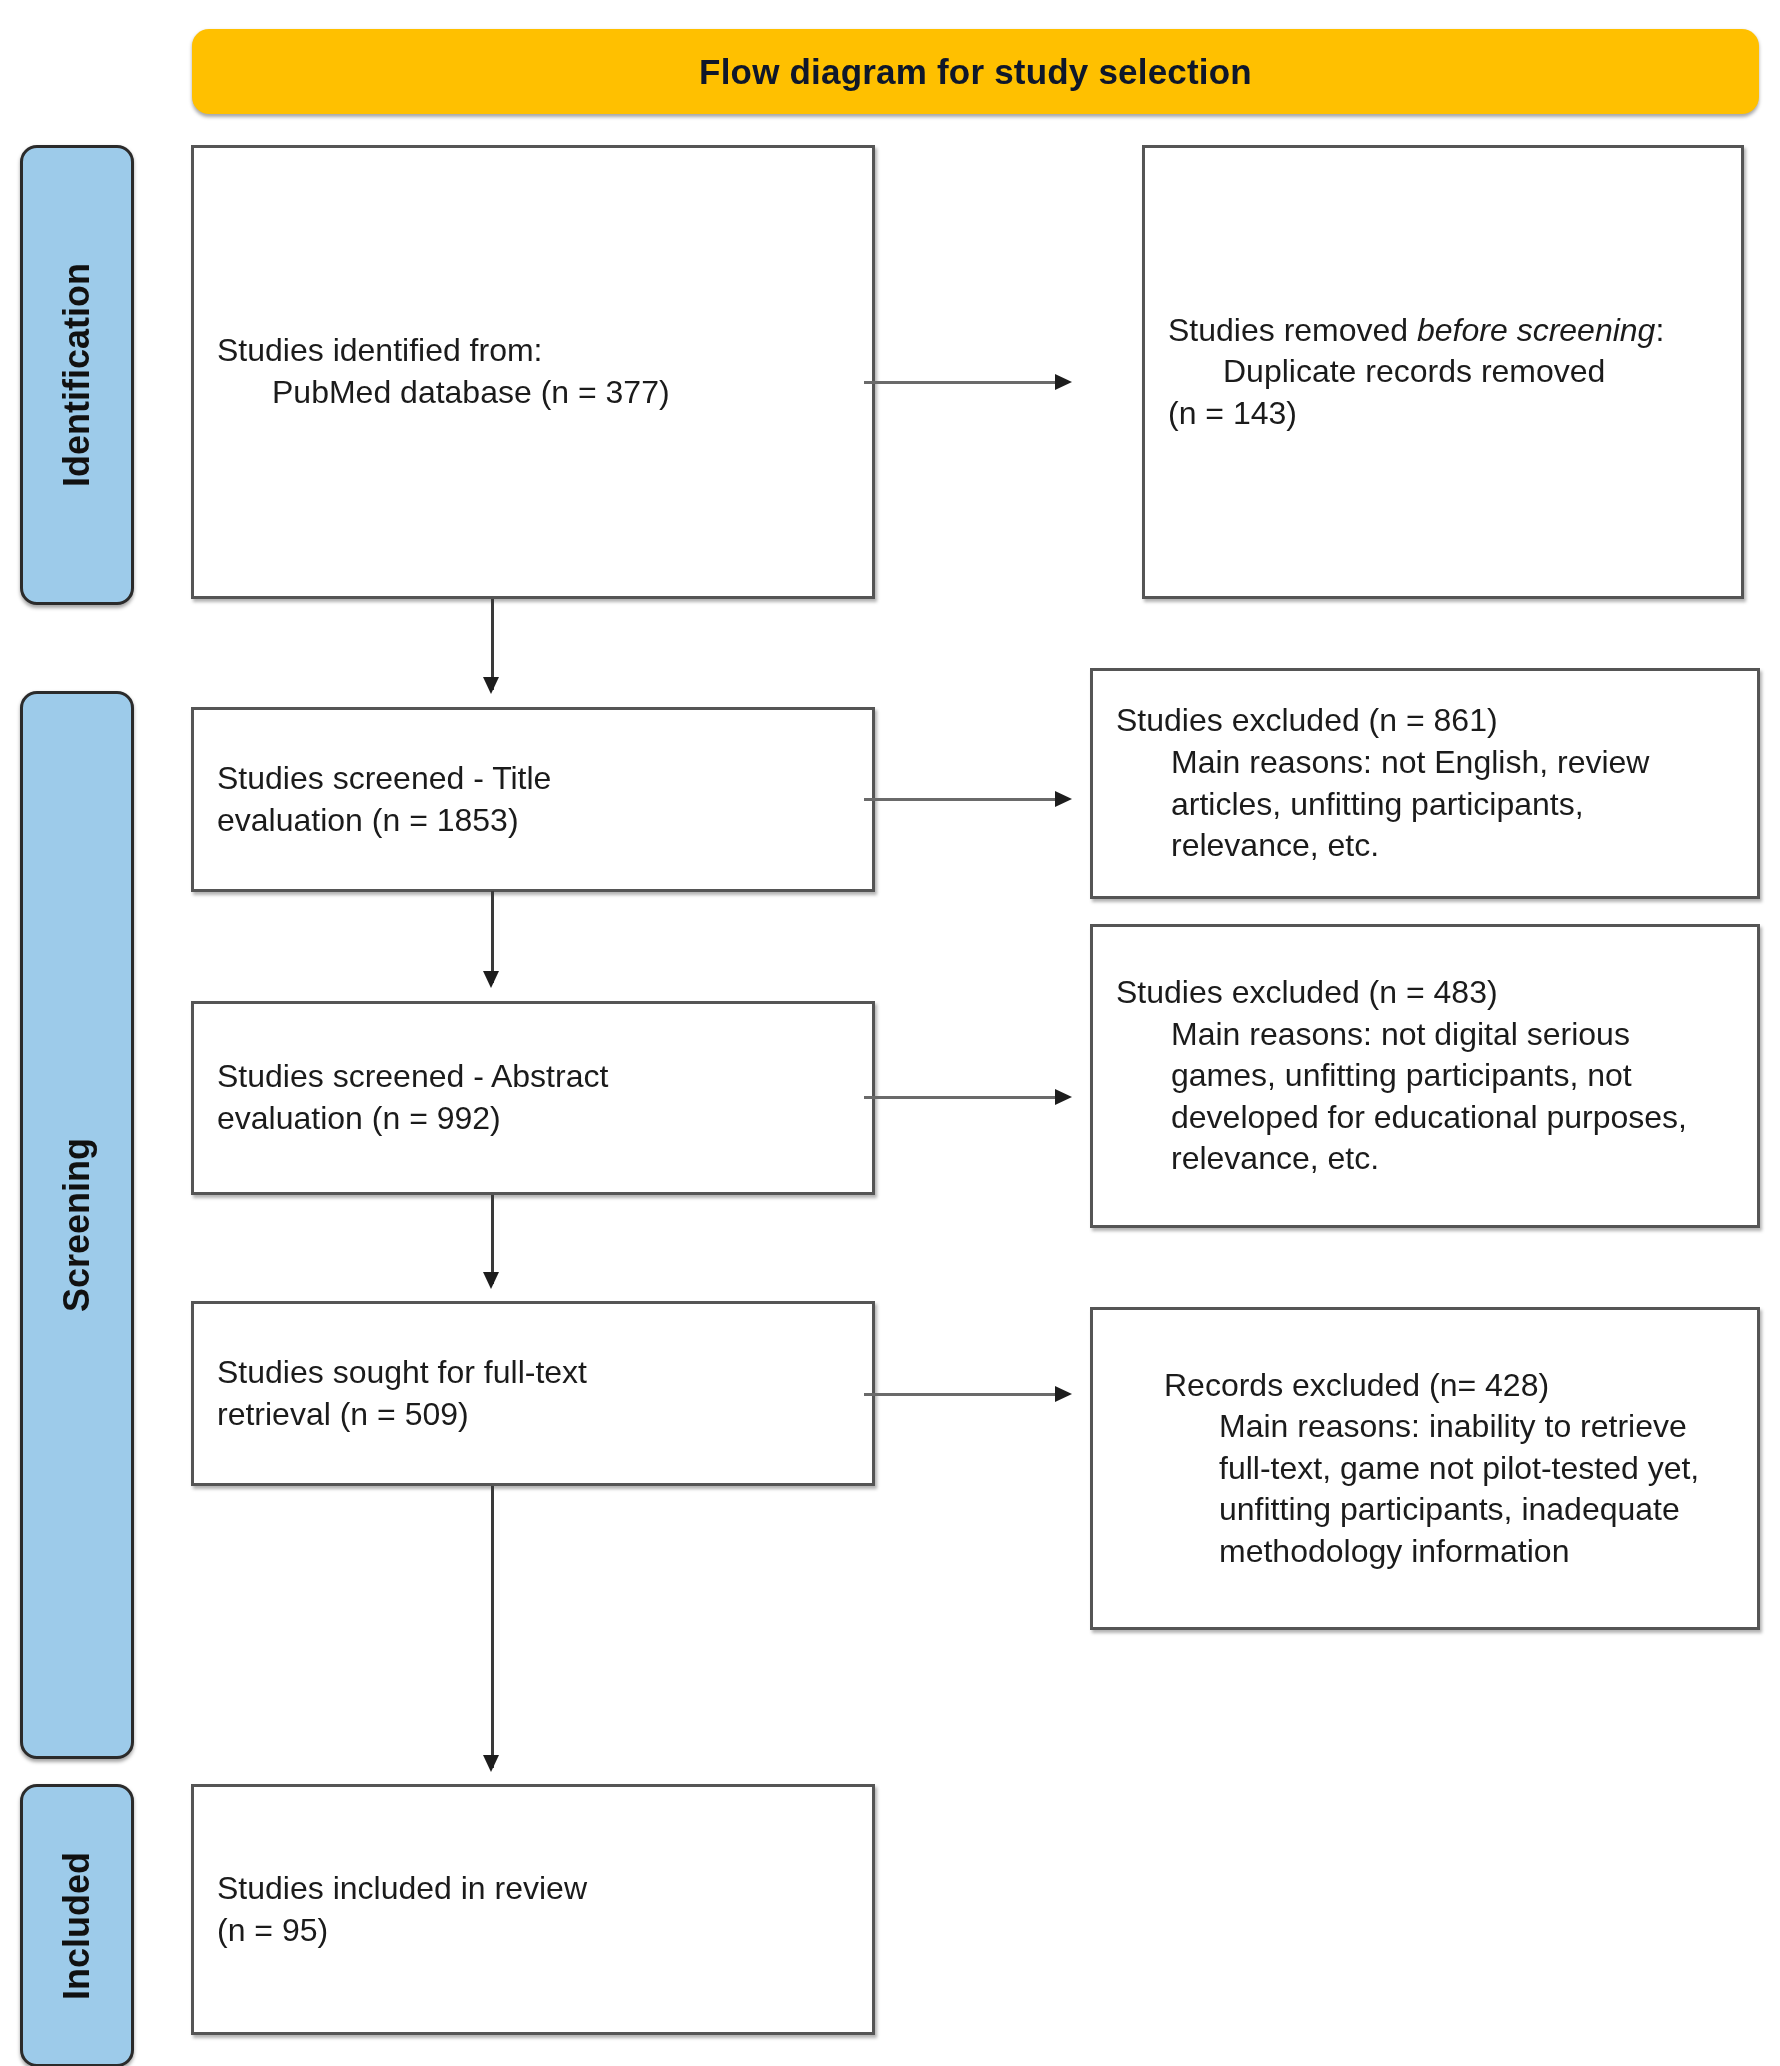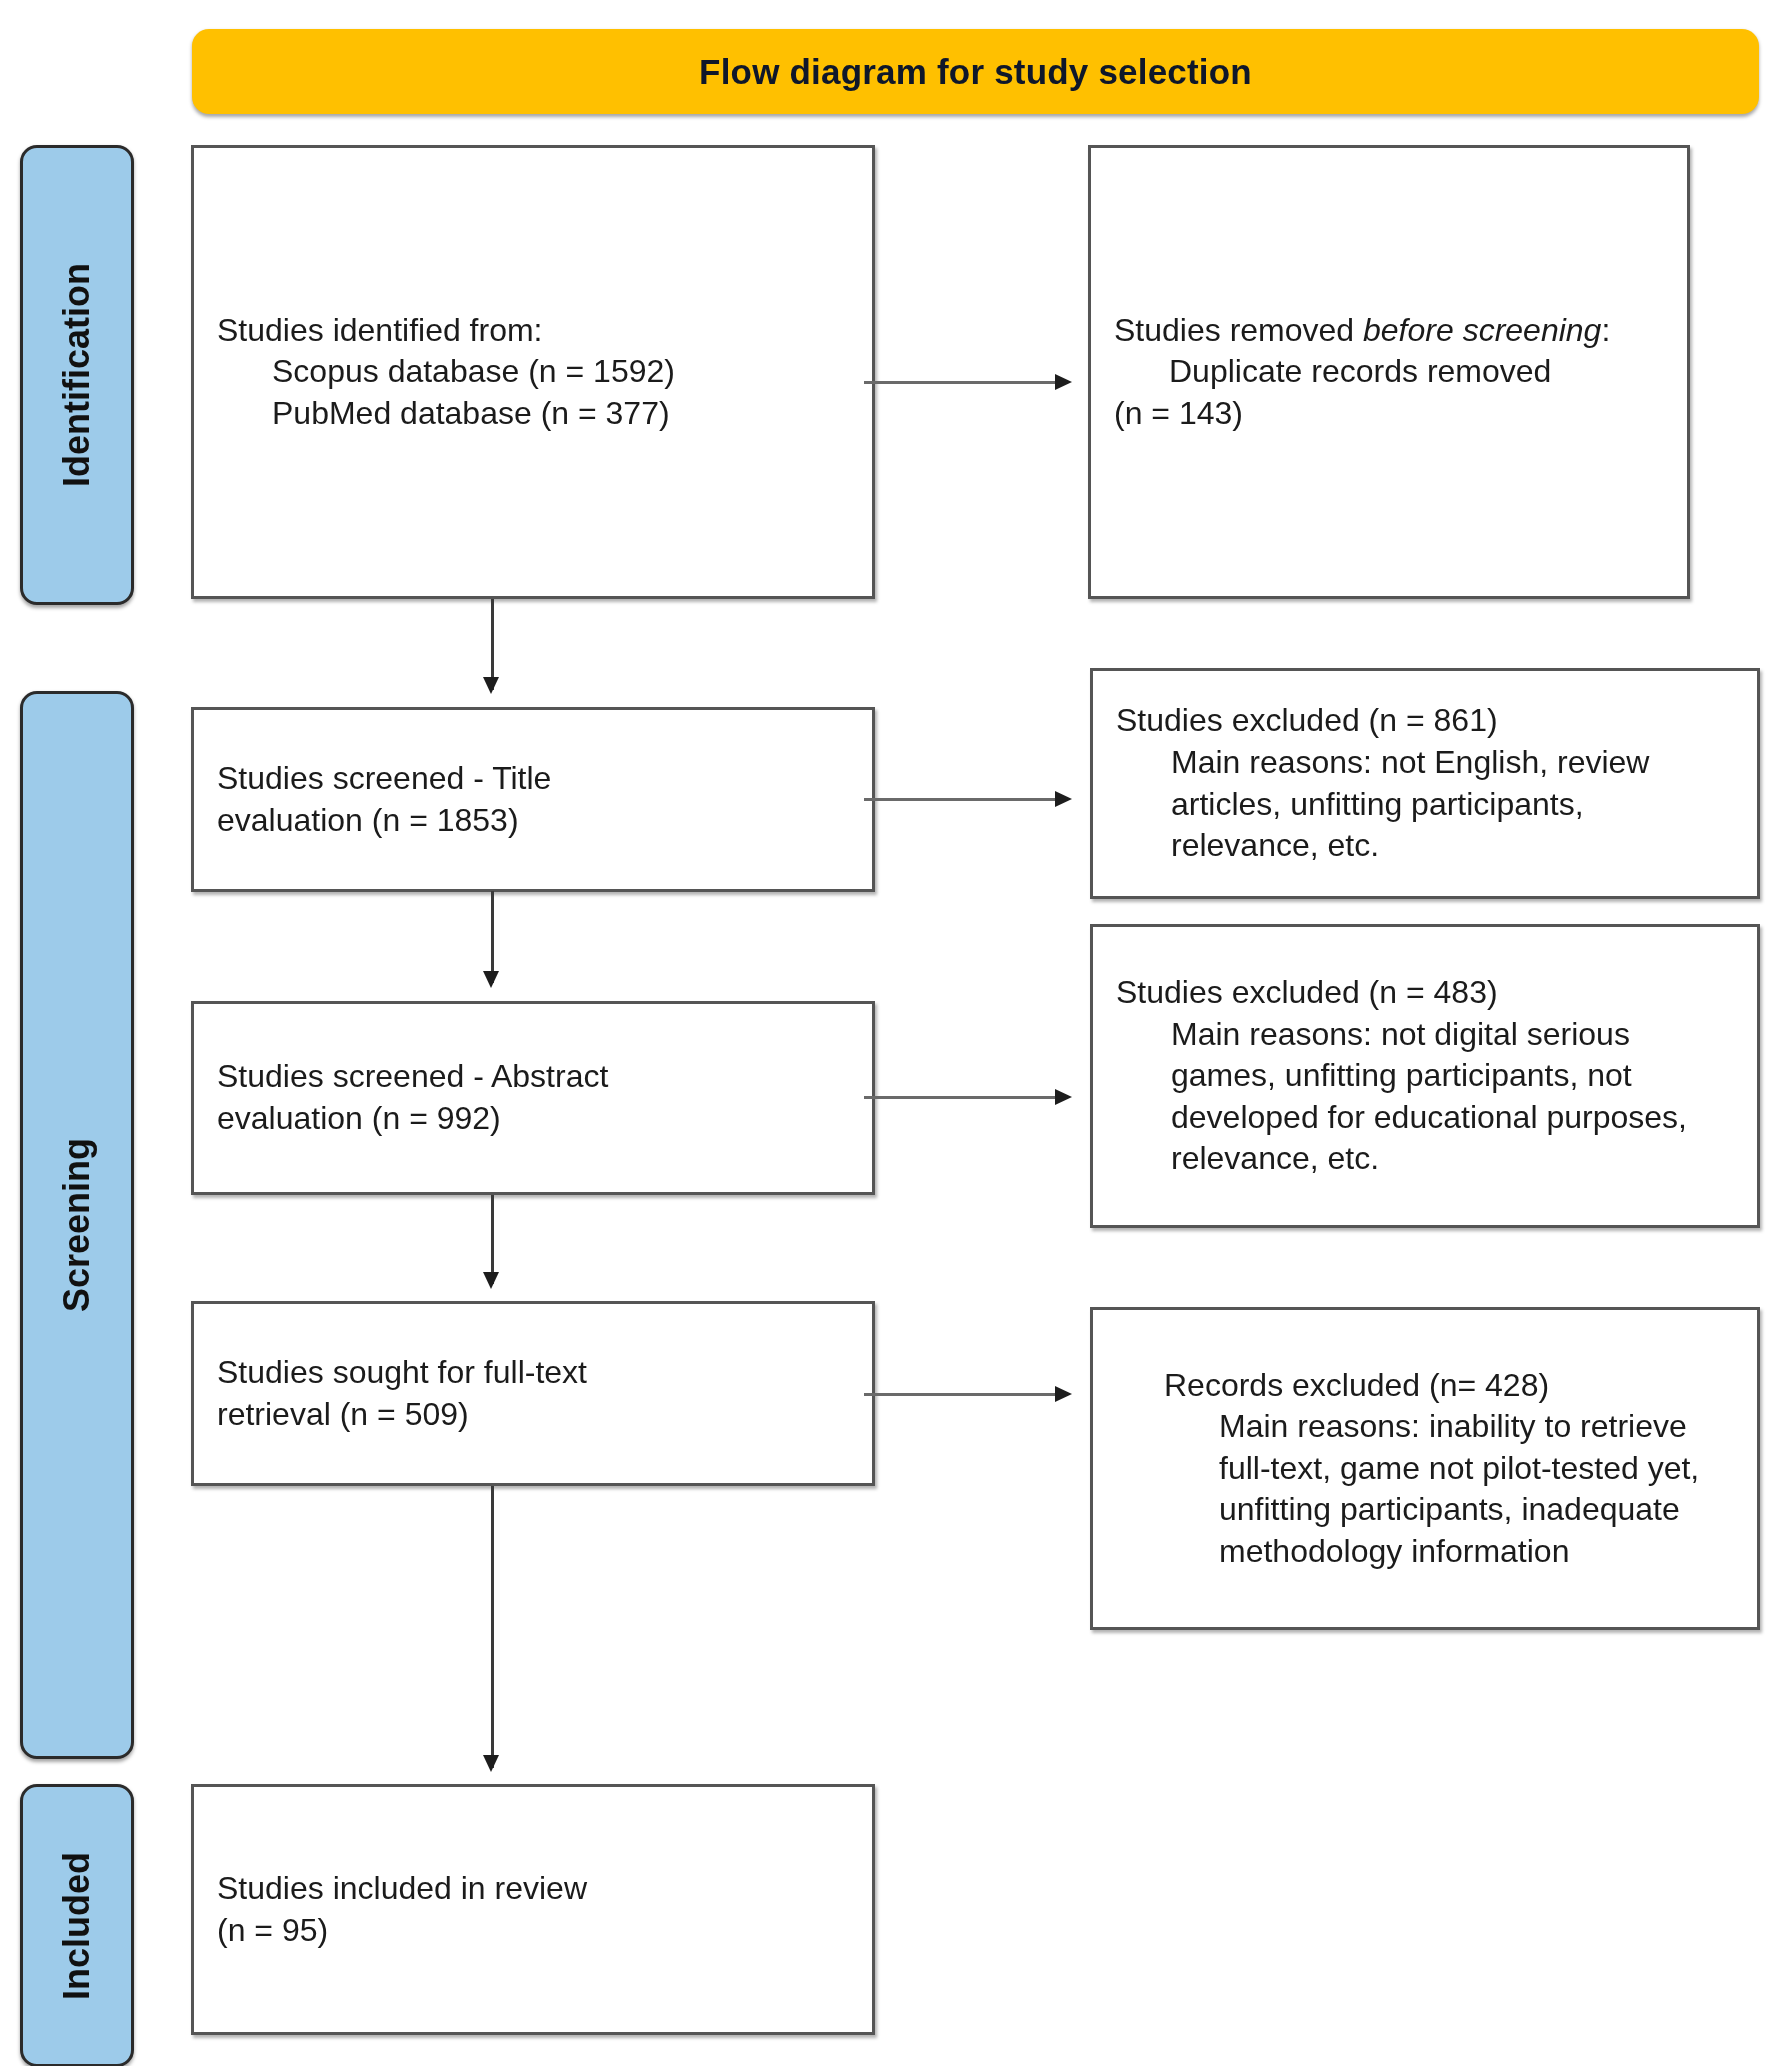--- a/index.html
+++ b/index.html
@@ -51,21 +51,21 @@
   .fbox em{font-style:italic;}
 
   
   #box-identified      {left:179px;top:145px;width:684px;height:454px;}
   #box-screen-title    {left:179px;top:707px;width:684px;height:185px;}
   #box-screen-abstract {left:179px;top:1001px;width:684px;height:194px;}
   #box-fulltext        {left:179px;top:1301px;width:684px;height:185px;}
   #box-included        {left:179px;top:1784px;width:684px;height:251px;}
 
   
-  #box-removed         {left:1076px;top:145px;width:602px;height:454px;}
+  #box-removed         {left:1130px;top:145px;width:602px;height:454px;}
   #box-excluded-title  {left:1078px;top:668px;width:670px;height:231px;}
   #box-excluded-abs    {left:1078px;top:924px;width:670px;height:304px;}
   #box-excluded-full   {left:1078px;top:1307px;width:670px;height:323px;padding-left:48px;}
 
   
   .conn{position:absolute;}
   .vline{width:3.1px;background:#3a3a3a;}
   .hline{height:3.1px;background:#6a6a6a;}
   .arrow-down{
     position:absolute;width:0;height:0;
@@ -111,21 +111,20 @@
 <div class="rail" id="rail-screening">
   <span class="rl">Screening</span>
 </div>
 <div class="rail" id="rail-included">
   <span class="rl">Included</span>
 </div>
 
 <div class="fbox" id="box-identified">
   <div class="body">
     <span>Studies identified from:</span>
-    <span class="ind">Scopus database (n = 1592)</span>
     <span class="ind">PubMed database (n = 377)</span>
   </div>
 </div>
 
 <div class="fbox" id="box-screen-title">
   <div class="body">
     <span>Studies screened - Title</span><br>
     <span>evaluation (n = 1853)</span>
   </div>
 </div>

